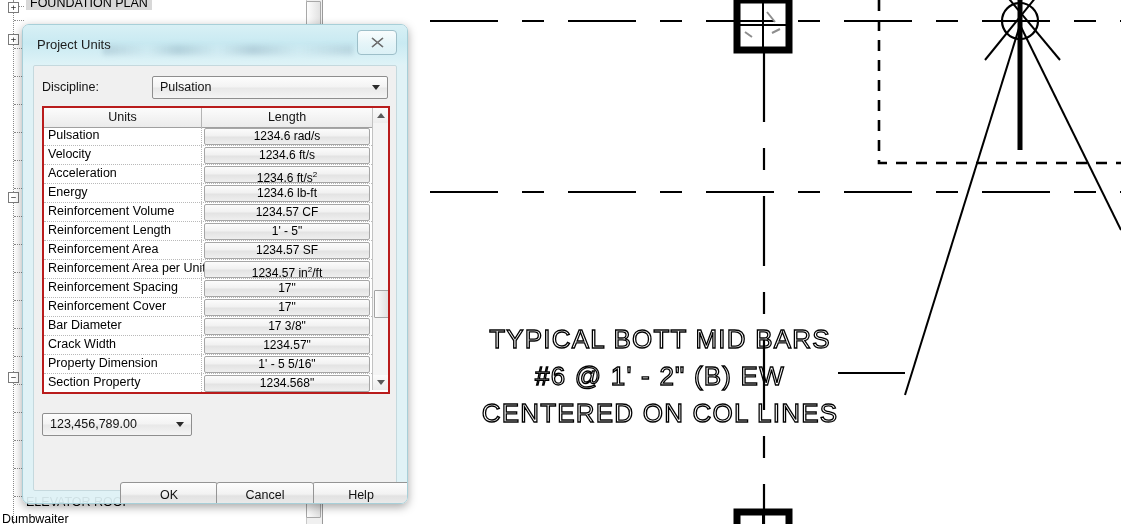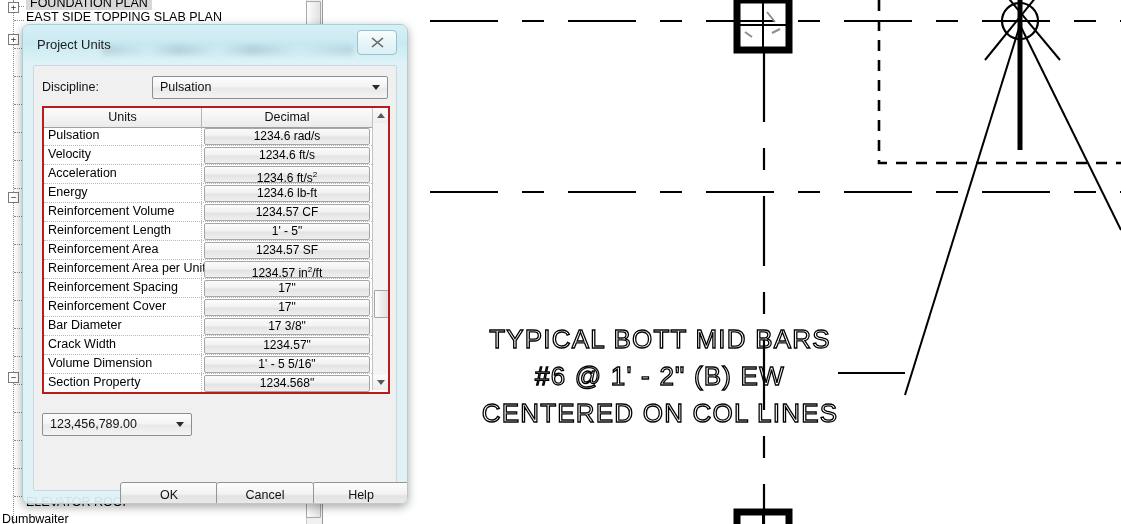--- a/index.html
+++ b/index.html
@@ -242,23 +242,20 @@
   <div class="tree-tick" style="top:496px;"></div>
 
   <div class="tree-box" style="top:2px;">+</div>
   <div class="tree-box" style="top:34px;">+</div>
   <div class="tree-box" style="top:192px;">−</div>
   <div class="tree-box" style="top:372px;">−</div>
 
   <div class="tree-node selected" style="left:26px;top:-4px;padding:0 4px;">
     <span>FOUNDATION PLAN</span>
   </div>
-  <div class="tree-node" style="left:26px;top:10px;">
-    <span>EAST SIDE TOPPING SLAB PLAN</span>
-  </div>
   <div class="tree-node" style="left:26px;top:495px;">
     <span>ELEVATOR ROOF</span>
   </div>
   <div class="tree-node" style="left:2px;top:512px;">
     <span>Dumbwaiter</span>
   </div>
 
   <div class="tree-scroll-track">
     <div class="tree-scroll-thumb"></div>
     <div class="tree-scroll-thumb2"></div>
@@ -285,21 +282,21 @@
       <div class="combo" style="left:110px;top:0;width:234px;">
         <span class="cv">Pulsation</span>
         <span class="arr"></span>
       </div>
     </div>
 
     <div class="list-wrap">
       <div class="list-head">
         <div class="lh-cell" style="left:0;width:157px;">Units</div>
         <div class="lh-sep" style="left:157px;"></div>
-        <div class="lh-cell" style="left:158px;width:170px;">Decimal</div>
+        <div class="lh-cell" style="left:158px;width:170px;">Length</div>
       </div>
 
       <div class="rows" id="units-rows">
           <div class="urow">
             <span class="ulabel">Pulsation</span>
             <span class="ucolsep"></span>
             <span class="ubtn">1234.6 rad/s</span>
           </div>
           <div class="urow">
             <span class="ulabel">Velocity</span>
@@ -350,21 +347,21 @@
             <span class="ulabel">Bar Diameter</span>
             <span class="ucolsep"></span>
             <span class="ubtn">17 3/8"</span>
           </div>
           <div class="urow">
             <span class="ulabel">Crack Width</span>
             <span class="ucolsep"></span>
             <span class="ubtn">1234.57"</span>
           </div>
           <div class="urow">
-            <span class="ulabel">Volume Dimension</span>
+            <span class="ulabel">Property Dimension</span>
             <span class="ucolsep"></span>
             <span class="ubtn">1' - 5 5/16"</span>
           </div>
           <div class="urow">
             <span class="ulabel">Section Property</span>
             <span class="ucolsep"></span>
             <span class="ubtn">1234.568"</span>
           </div>
         </div>
 

